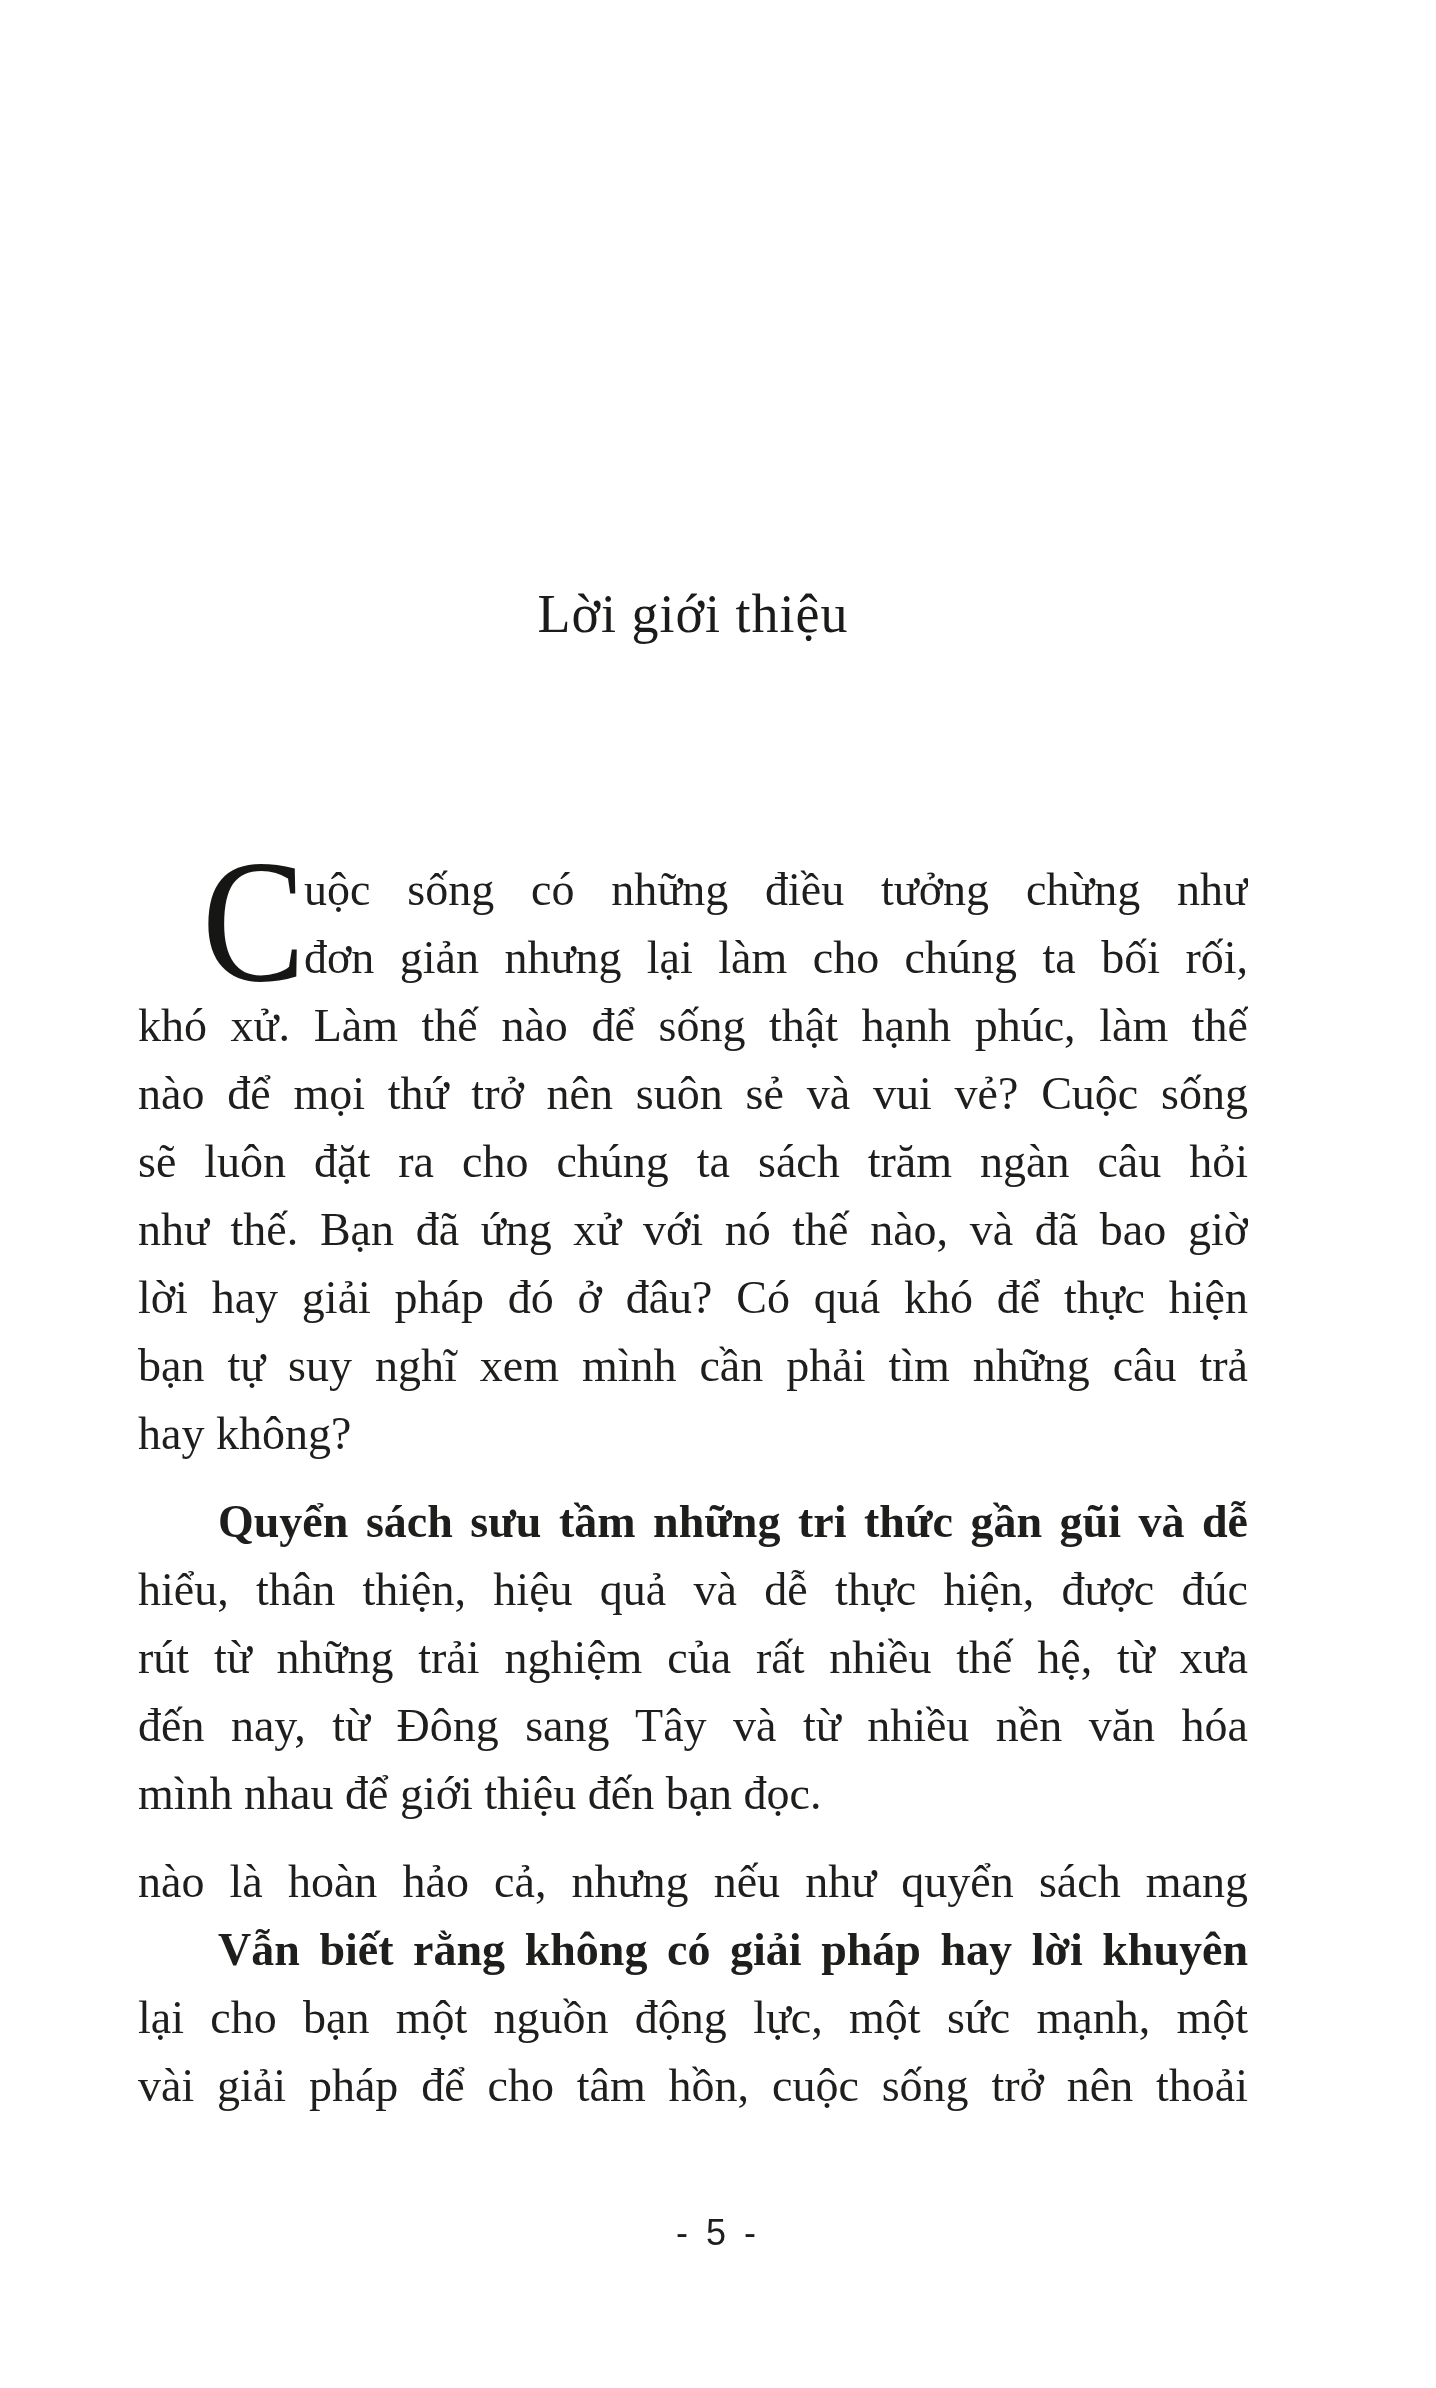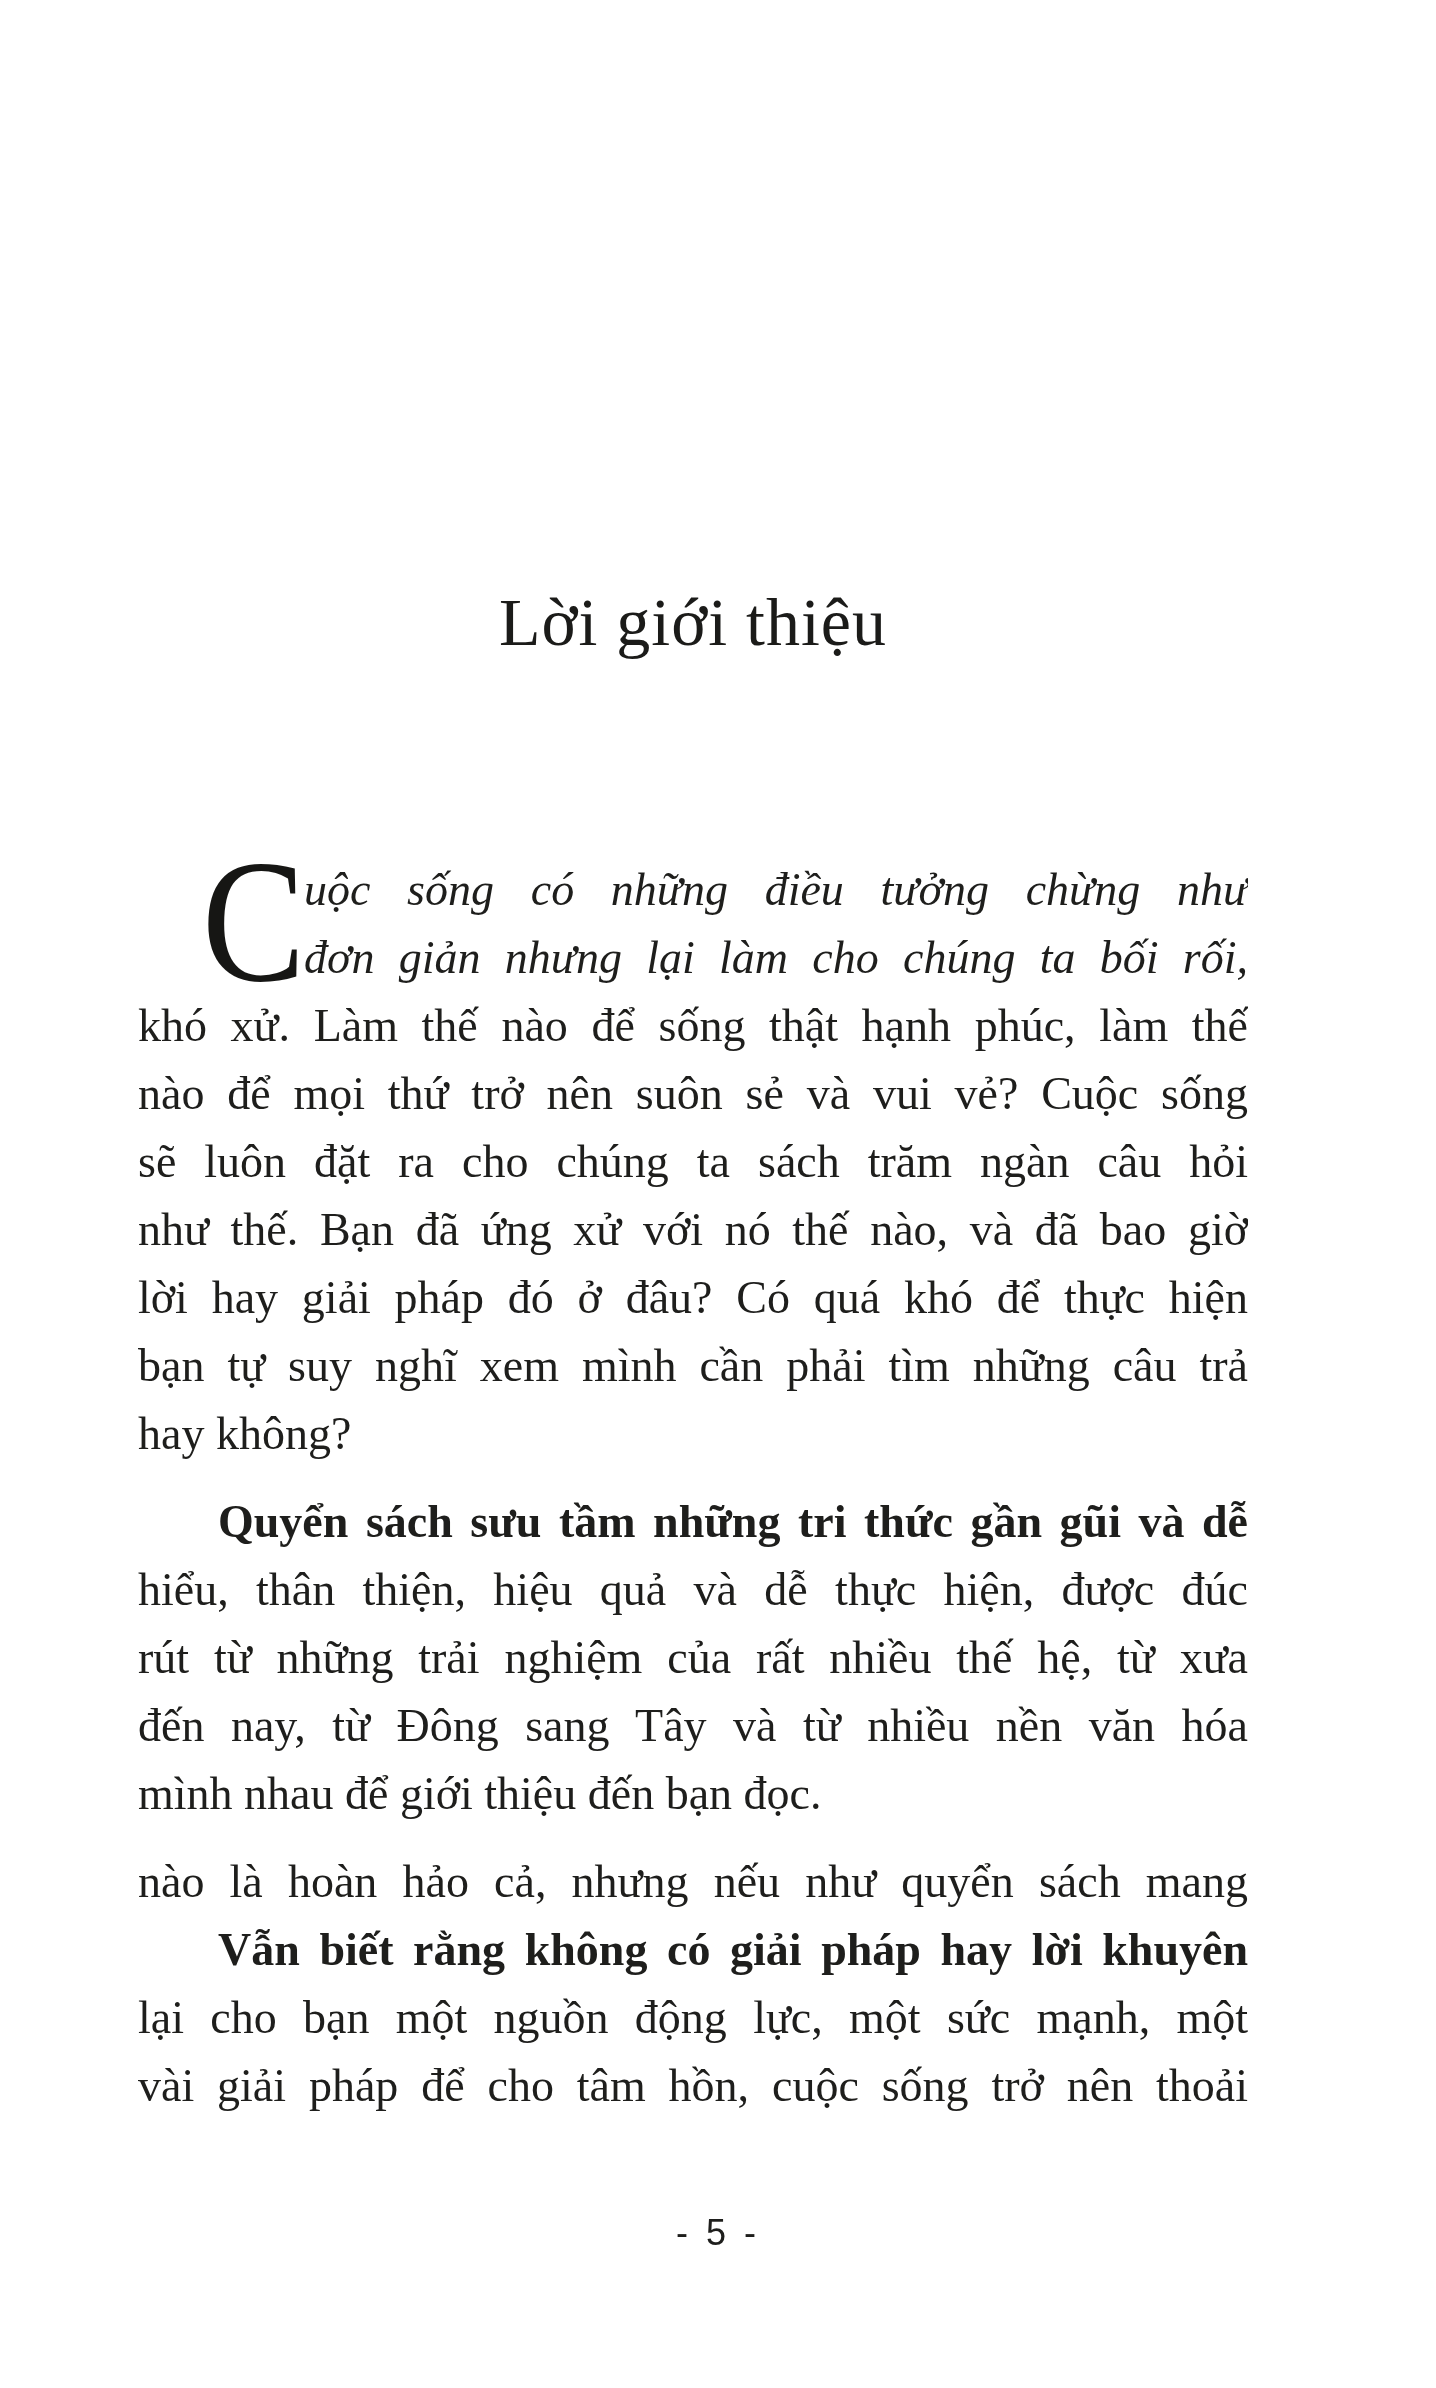--- a/index.html
+++ b/index.html
@@ -16,21 +16,21 @@
     overflow: hidden;
     color: #1d1d1b;
     font-family: "Liberation Serif", "DejaVu Serif", serif;
   }
   .chapter-title {
     position: absolute;
     top: 583px;
     left: 138px;
     width: 1110px;
     text-align: center;
-    font-size: 68px;
+    font-size: 54px;
     font-weight: 400;
     letter-spacing: 1px;
     color: #1b1b19;
     white-space: nowrap;
   }
   .body-block {
     position: absolute;
     top: 856px;
     left: 138px;
     width: 1110px;
@@ -41,21 +41,21 @@
   .paragraph { position: relative; }
   .paragraph + .paragraph { margin-top: 20px; }
   .line {
     height: 68px;
     overflow: hidden;
     text-align: justify;
     text-align-last: justify;
     white-space: nowrap;
   }
   
-  .line.adj { margin-left: 166px; font-style: italic; }
+  .line.adj { margin-left: 166px; }
   
   .line.indent { padding-left: 80px; font-weight: bold; }
   
   .line.short {
     text-align: center;
     text-align-last: left;
   }
   .drop-cap {
     position: absolute;
     left: 64px;

